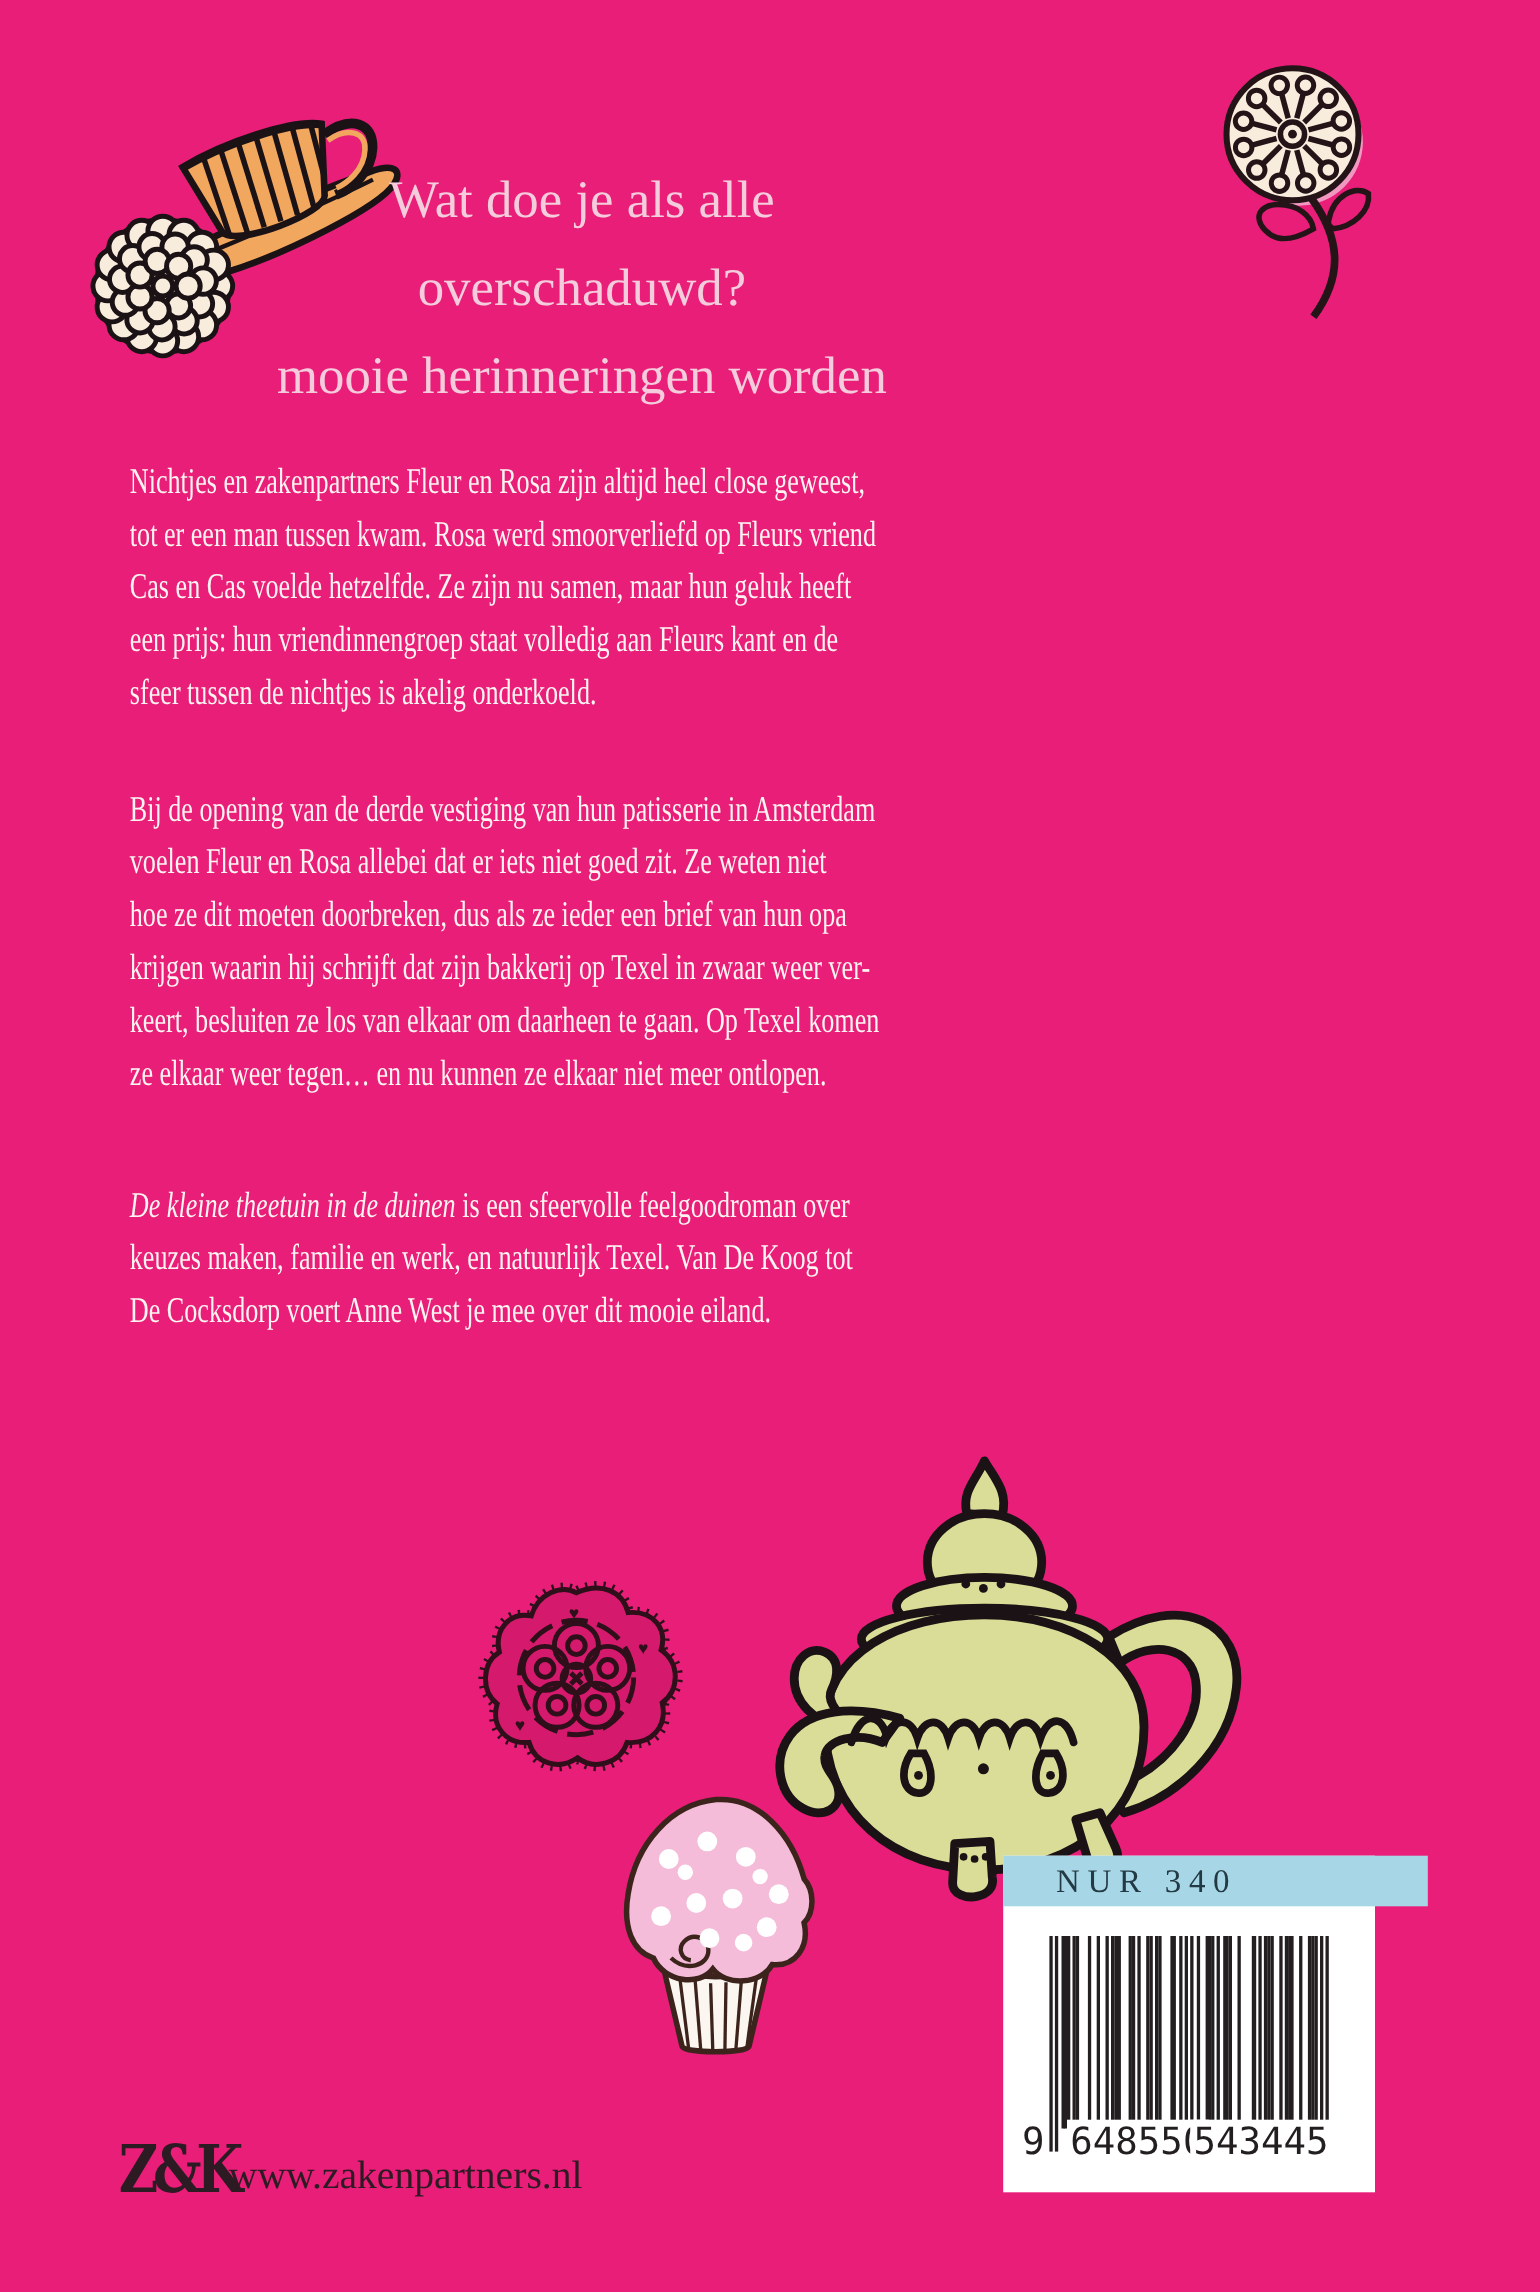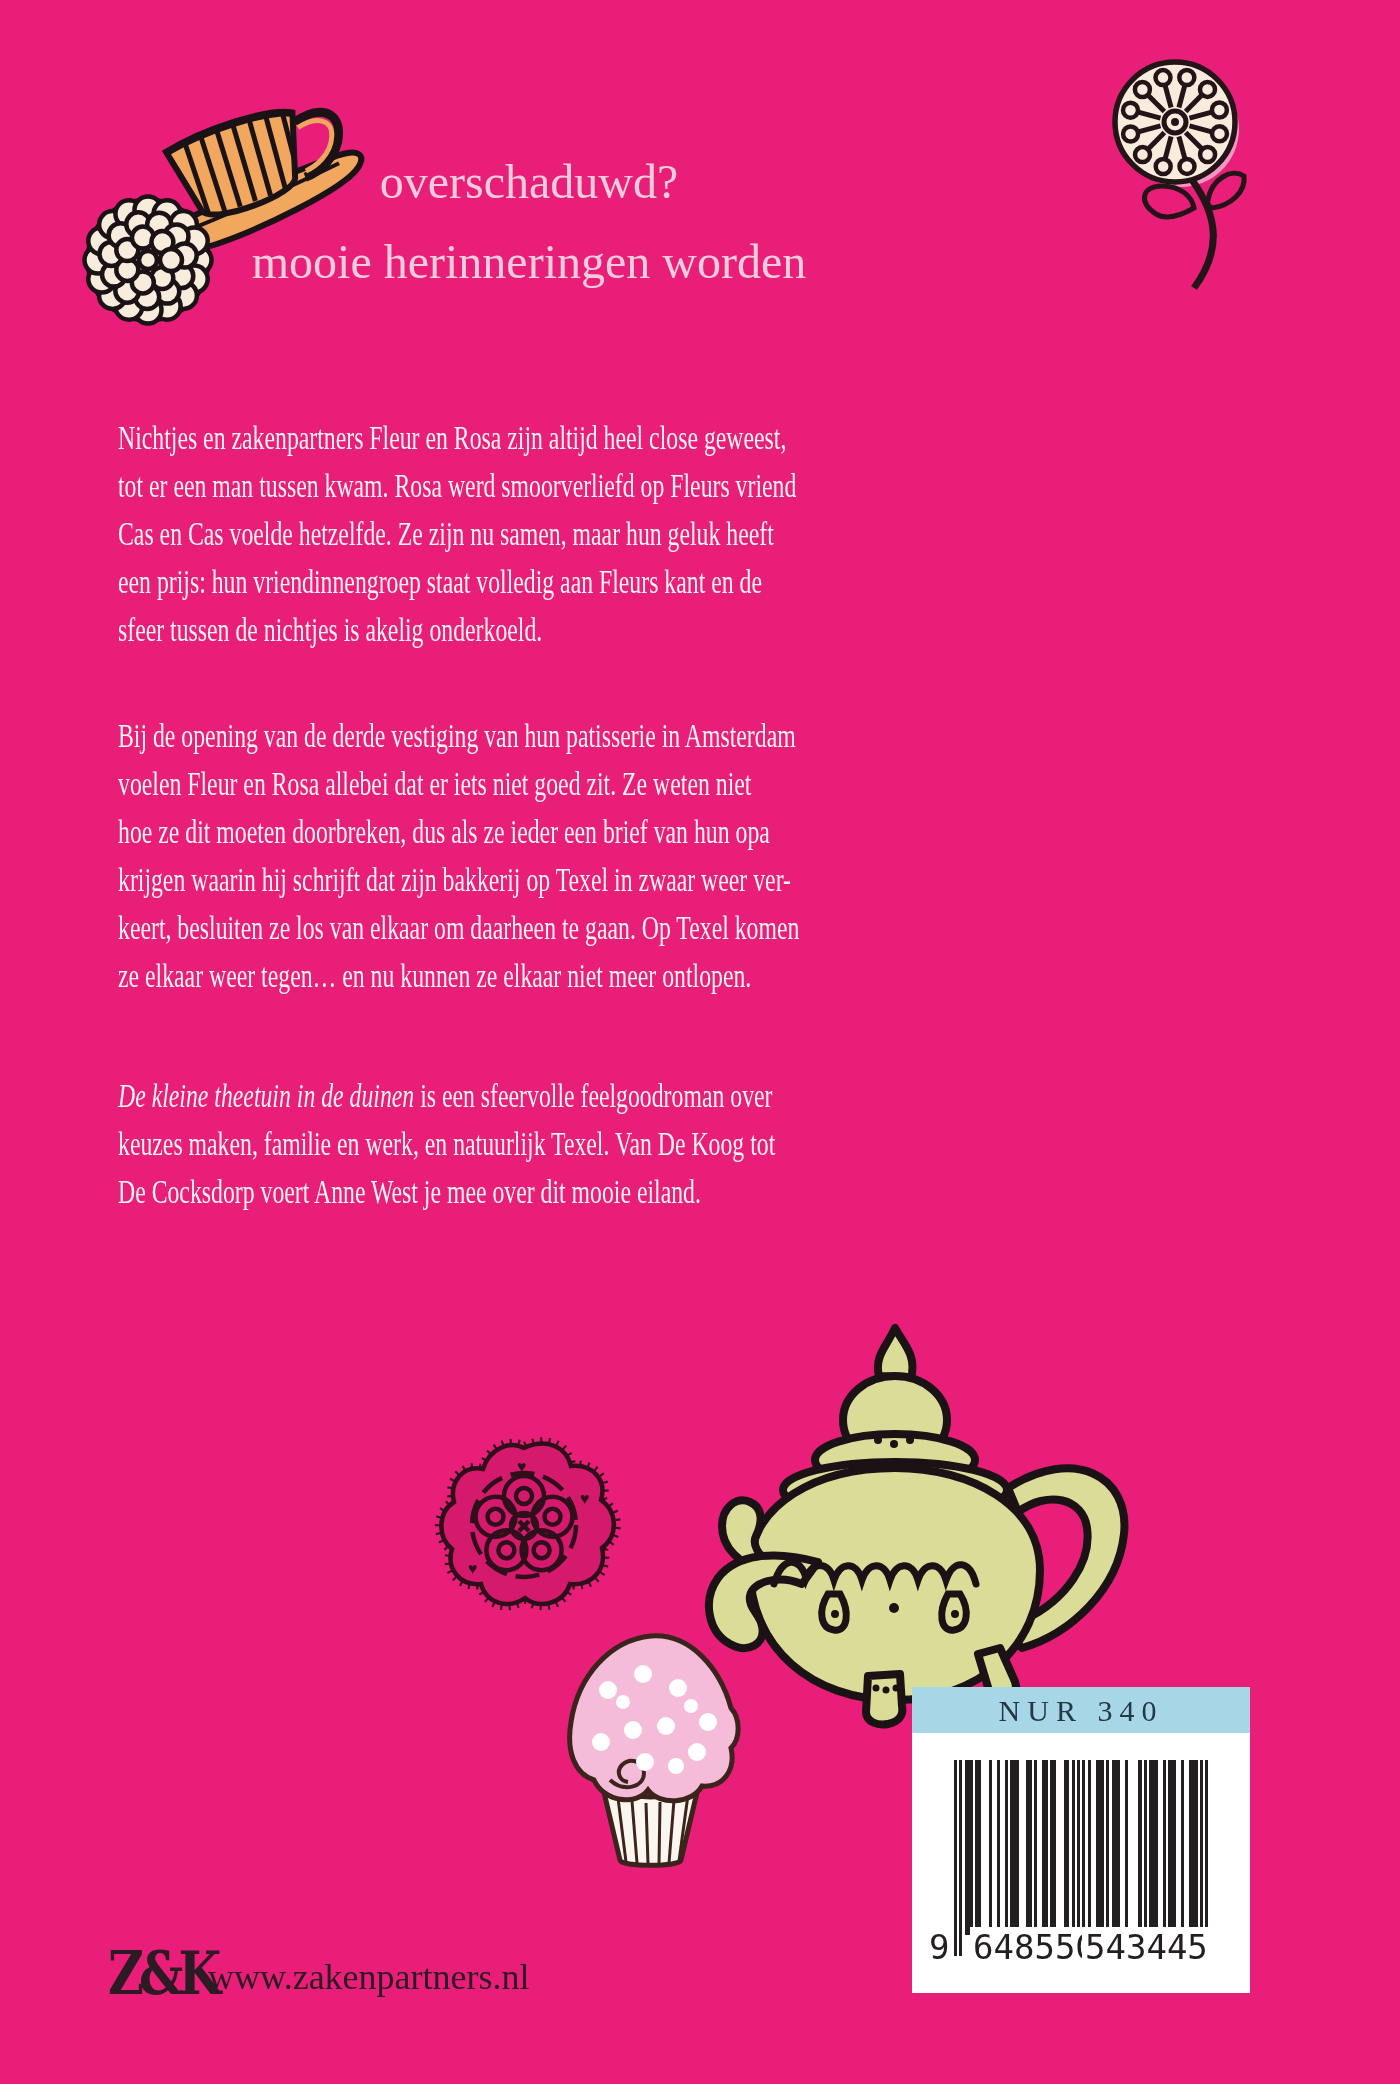--- a/index.html
+++ b/index.html
@@ -13,21 +13,21 @@
   #body-copy{position:absolute;left:118px;top:0;}
   .para{position:absolute;left:0;width:1150px;transform:scaleX(0.72);transform-origin:0 0;}
   .para:nth-child(1){top:414px}
   .para:nth-child(2){top:712px}
   .para:nth-child(3){top:1072px}
   .line{white-space:nowrap;font-size:33px;line-height:48px;color:var(--body_text,#fdf3f0);}
   .line .it{font-style:italic;}
   
   #barcode-box{position:absolute;left:912px;top:1687px;width:338px;height:306px;background:var(--barcode_box,#fff);}
   #nur-band{position:absolute;left:0;top:0;width:100%;height:46px;background:var(--nur_band,#a7d7e7);
-            color:var(--nur_text,#233a44);font-size:30px;line-height:48px;text-align:center;letter-spacing:7px;}
+            color:var(--nur_text,#233a44);font-size:30px;line-height:48px;text-align:left;letter-spacing:7px;padding-left:48px;}
   #bars{position:absolute;left:42px;top:73px;width:254px;height:200px;}
   .bar{position:absolute;top:0;background:#231f20;height:175px;}
   .bar.guard{height:196px;}
   #ean-digits{position:absolute;left:0;top:240px;width:100%;height:36px;
               font-family:"DejaVu Sans Mono",monospace;font-size:34px;color:#231f20;}
   #ean-digits span{position:absolute;top:0;background:var(--barcode_box,#fff);padding:0 3px;}
   #ean-first{left:14px;}
   #ean-g1{left:58px;}
   #ean-g2{left:170px;}
   
@@ -134,20 +134,21 @@
         <circle cx="139.4" cy="60.0" r="7.5" style="fill:var(--cream);stroke:#241418;stroke-width:4.5"></circle>
       </g>
     <circle cx="95" cy="72" r="11" style="fill:none;stroke:#241418;stroke-width:5"></circle>
     <circle cx="95" cy="72" r="4" style="fill:#241418"></circle>
     <path d="M112,130 C138,166 142,200 114,238" style="fill:none;stroke:#241418;stroke-width:7"></path>
     <path d="M76,164 C58,152 62,136 82,136 C100,136 112,146 114,158 C100,166 86,170 76,164 Z" style="fill:none;stroke:#241418;stroke-width:5"></path>
     <path d="M128,150 C132,128 152,118 164,126 C166,142 150,156 132,158 C128,156 127,153 128,150 Z" style="fill:none;stroke:#241418;stroke-width:5"></path>
   </svg>
 
   <div id="title">
+    <div>Wat doe je als alle</div>
     <div>overschaduwd?</div>
     <div>mooie herinneringen worden</div>
   </div>
 
   <div id="body-copy">
       <div class="para">
         <div class="line"><span>Nichtjes en zakenpartners Fleur en Rosa zijn altijd heel close geweest,</span></div>
         <div class="line"><span>tot er een man tussen kwam. Rosa werd smoorverliefd op Fleurs vriend</span></div>
         <div class="line"><span>Cas en Cas voelde hetzelfde. Ze zijn nu samen, maar hun geluk heeft</span></div>
         <div class="line"><span>een prijs: hun vriendinnengroep staat volledig aan Fleurs kant en de</span></div>

